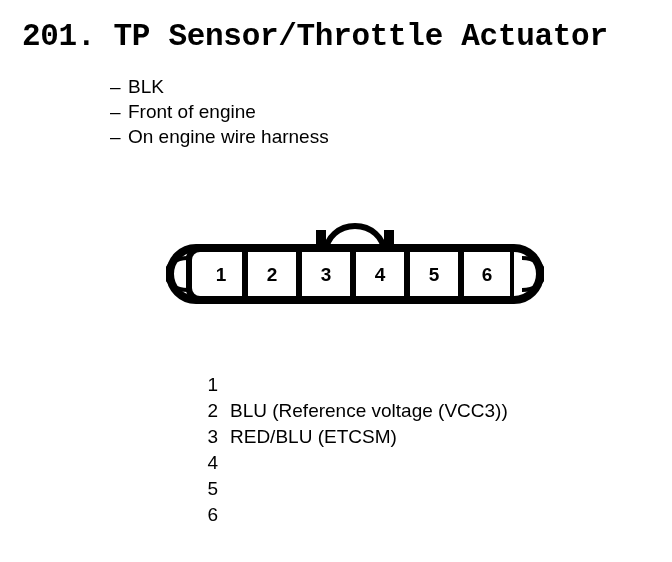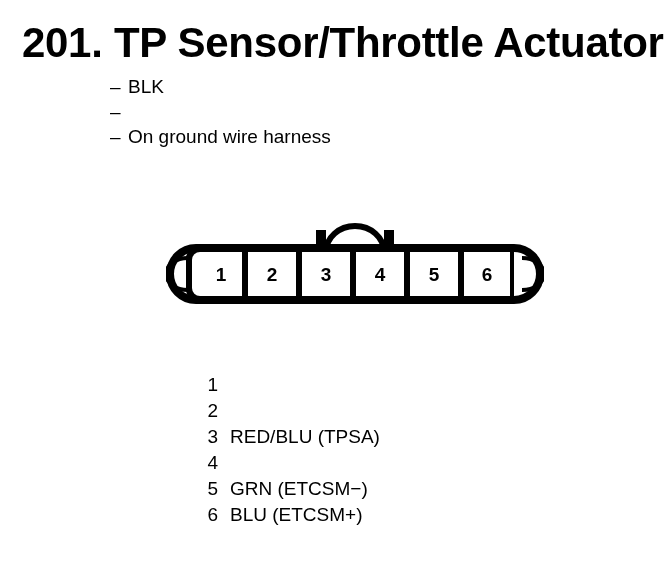--- a/index.html
+++ b/index.html
@@ -16,25 +16,26 @@
     font-family: "Liberation Sans", sans-serif;
     color: #000000;
     -webkit-font-smoothing: none;
   }
 
   
   #page-title {
     position: absolute;
     left: 22px;
     top: 20px;
-    font-size: 42px;
+    font-size: 31px;
     font-weight: bold;
     letter-spacing: -0.3px;
     white-space: nowrap;
     line-height: 1.1;
+    font-family: Liberation Mono, monospace;
   }
 
   
   #notes-list {
     position: absolute;
     left: 110px;
     top: 74px;
     font-size: 19px;
     line-height: 25px;
   }
@@ -92,24 +93,25 @@
 
 <div id="page-title">201. TP Sensor/Throttle Actuator</div>
 
 <div id="notes-list">
   <div class="note-row">
     <span class="note-dash">–</span>
     <span>BLK</span>
   </div>
   <div class="note-row">
     <span class="note-dash">–</span>
+    <span>Front of engine</span>
   </div>
   <div class="note-row">
     <span class="note-dash">–</span>
-    <span>On ground wire harness</span>
+    <span>On engine wire harness</span>
   </div>
 </div>
 
 <div id="connector">
   <svg width="378" height="82" viewBox="0 0 378 82" xmlns="http://www.w3.org/2000/svg">
 
     <g>
       <path d="M 160 30 A 29 26 0 0 1 218 30" fill="none" stroke="#000000" stroke-width="6"></path>
       <rect x="150" y="8" width="10" height="22" fill="#000000"></rect>
       <rect x="218" y="8" width="10" height="22" fill="#000000"></rect>
@@ -142,29 +144,28 @@
     </g>
   </svg>
 </div>
 
 <div id="pin-legend">
   <div class="pin-row">
     <span class="pin-num">1</span>
   </div>
   <div class="pin-row">
     <span class="pin-num">2</span>
+    <span>BLU (Reference voltage (VCC3))</span>
   </div>
   <div class="pin-row">
     <span class="pin-num">3</span>
-    <span>RED/BLU (TPSA)</span>
+    <span>RED/BLU (ETCSM)</span>
   </div>
   <div class="pin-row">
     <span class="pin-num">4</span>
   </div>
   <div class="pin-row">
     <span class="pin-num">5</span>
-    <span>GRN (ETCSM−)</span>
   </div>
   <div class="pin-row">
     <span class="pin-num">6</span>
-    <span>BLU (ETCSM+)</span>
   </div>
 </div>
 
 </body></html>

